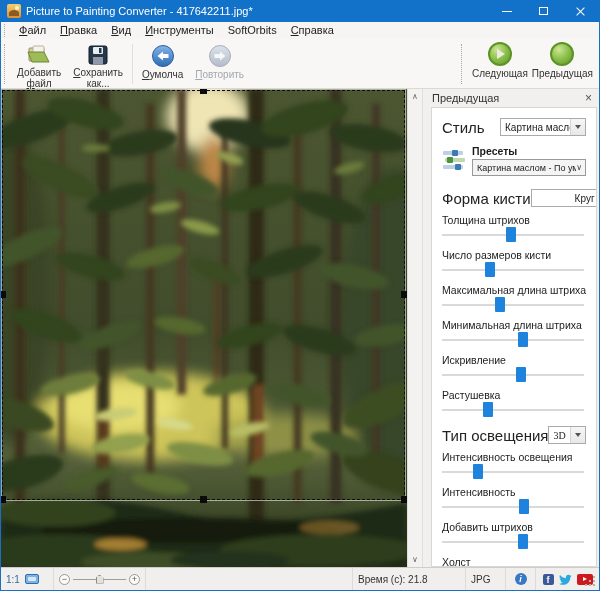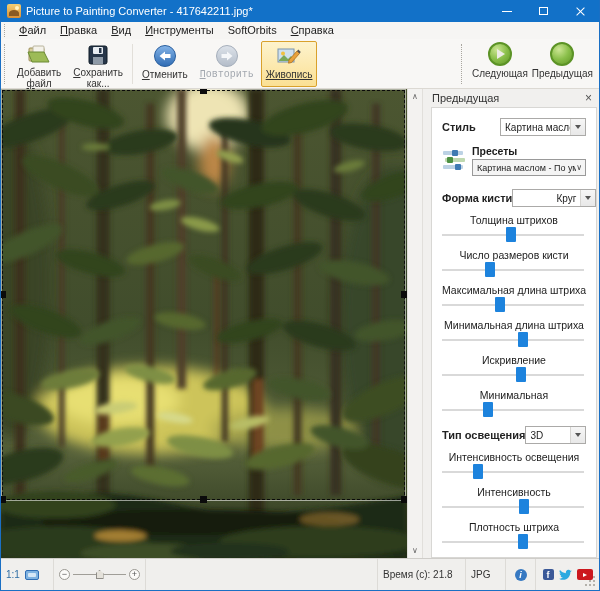--- a/index.html
+++ b/index.html
@@ -31,21 +31,21 @@
   .hot { text-decoration:underline; }
 
   
   .toolbar { height:50px; background:#f8f7f5; border-bottom:1px solid #dcd9d3; display:flex; align-items:stretch; flex:none; padding-top:1px; }
   .tgrip { width:5px; height:40px; border-left:1px dotted #a9a69f; margin:4px 2px 0 3px; }
   .tbtn { display:flex; flex-direction:column; align-items:center; justify-content:flex-start;
           padding:2px 4px 1px; margin:1px 1px; border:1px solid transparent; border-radius:2px;
           font-size:10px; color:#333; text-align:center; line-height:11px; min-width:50px; }
   .tbtn .ticon { height:24px; display:flex; align-items:center; justify-content:center; margin-bottom:1px; }
   .tbtn.selected { background:linear-gradient(180deg,#fdf3cd,#fbe094); border:1px solid #d9a12c; }
-  .tbtn.disabled { color:#a3a8af;font-family:Liberation Mono, monospace; }
+  .tbtn.disabled { color:#a3a8af; }
   .tsep { width:1px; background:#e2dfd9; margin:4px 3px; }
   .paint-label { text-decoration:underline; }
   .nav-group { margin-left:auto; display:flex; margin-right:4px; }
   .navsep { width:5px; height:40px; border-left:1px dotted #a9a69f; margin:4px 4px 0 0; }
   .navbtn { display:flex; flex-direction:column; align-items:center; padding:2px 2px; font-size:10px; color:#333; min-width:56px; }
   .green-circle { width:24px; height:24px; border-radius:50%; border:2px solid #5c9326;
                   background:radial-gradient(circle at 35% 28%, #cde694, #8abf4a 50%, #649a28 95%);
                   display:flex; align-items:center; justify-content:center; margin-bottom:2px; }
   .arr-left { width:0; height:0; border-top:5px solid transparent; border-bottom:5px solid transparent; border-right:8px solid #ececе4; border-right-color:#ecece4; margin-right:2px; }
   .arr-right { width:0; height:0; border-top:5px solid transparent; border-bottom:5px solid transparent; border-left:8px solid #ecece4; margin-left:2px; }
@@ -68,61 +68,61 @@
                  display:flex; flex-direction:column; justify-content:space-between; align-items:center;
                  font-size:8px; color:#666; padding:3px 0; }
 
   
   .panel { flex:1; background:#f1f0ee; position:relative; }
   .panel-header { height:18px; display:flex; align-items:center; padding:0 7px 0 9px; font-size:11px; color:#333; }
   .panel-close { margin-left:auto; color:#555; font-size:12px; line-height:12px; cursor:default; }
   .panel-box { position:absolute; left:8px; right:2px; top:18px; bottom:0; background:#fff;
                border:1px solid #d8d7d4; padding:9px 10px 0; overflow:hidden; font-size:10px; color:#1c1c1c; }
   .prow { display:flex; align-items:center; justify-content:space-between; }
-  .plabel { font-size:11px; color:#222; white-space:nowrap;font-weight:bold; }
+  .plabel { font-size:15px; color:#222; white-space:nowrap; }
   .combo { height:18px; background:#fff; border:1px solid #abaaa8; display:flex; align-items:center; }
   .combo-val { flex:1; padding:0 4px; font-size:10px; white-space:nowrap; overflow:hidden; }
   .combo-btn { width:15px; height:100%; border-left:1px solid #d5d4d1; background:linear-gradient(#f6f6f6,#e8e8e8);
                display:flex; align-items:center; justify-content:center; }
   .carat { width:0; height:0; border-left:3.5px solid transparent; border-right:3.5px solid transparent; border-top:4px solid #555; }
   .style-row { margin-top:1px; }
   .combo-style { width:86px; }
   .presets-row { margin-top:9px; display:flex; align-items:flex-start; }
   .presets-icon { width:24px; height:22px; margin:4px 6px 0 0; flex:none; }
   .presets-col { flex:1; min-width:0; }
   .presets-label { font-weight:bold; font-size:10.5px; margin-bottom:2px; }
   .combo-flat { height:17px; border:1px solid #999; background:#f4f4f4; display:flex; align-items:center; padding:0 3px; }
   .combo-flat .combo-val { font-size:9px; padding:0 1px; }
   .flat-chev { font-size:8px; color:#444; flex:none; }
   .brush-row { margin-top:13px; }
   .combo-brush { width:92px;padding-left:39px; }
   .light-row { margin-top:9px; }
-  .combo-light { width:80px; }
-  .slabel { font-size:10.5px; color:#1c1c1c; margin-top:7px; white-space:nowrap;text-align:center; }
+  .combo-light { width:80px;font-family:Liberation Serif, serif; }
+  .slabel { font-size:10.5px; color:#1c1c1c; margin-top:7px; white-space:nowrap; }
   .slider { position:relative; height:15px; margin-top:1px; }
   .sl-track { position:absolute; left:0; right:2px; top:6.5px; height:2px; background:#d9d9d9; }
   .sl-handle { position:absolute; top:0; width:10px; height:15px; background:#1d83dd; border-radius:1px; }
 
   
-  .statusbar { height:32px; border-top:1px solid #cfcdc9; background:#f0efed; display:flex; align-items:center;
+  .statusbar { height:23px; border-top:1px solid #cfcdc9; background:#f0efed; display:flex; align-items:center;
                font-size:10px; color:#333; flex:none; }
   .seg { height:100%; display:flex; align-items:center; border-left:1px solid #ddd  ; border-left:1px solid #dddbd7; padding:0 5px; }
   .seg.first { border-left:none; }
   .ratio { color:#2e6da4; margin-right:5px; }
   .fit-icon { width:14px; height:10px; border:1px solid #2f6db4; border-radius:2px; background:#7fb2e0; position:relative; }
   .fit-icon:before { content:""; position:absolute; inset:2px; background:#d6e7f6; border-radius:1px; }
   .zoomseg { width:92px; }
   .zcircle { width:11px; height:11px; border-radius:50%; border:1px solid #9a9892; background:#fcfbf9; color:#555;
              font-size:9px; line-height:9px; display:flex; align-items:center; justify-content:center; flex:none; }
   .ztrack { flex:1; height:1px; background:#a09e98; margin:0 3px; position:relative; }
   .ztick { position:absolute; left:50%; top:-2px; width:1px; height:5px; background:#a09e98; }
   .zhandle { position:absolute; left:calc(50% - 4px); top:-4px; width:8px; height:9px; background:#e4e1da; border:1px solid #8f8d88;
              clip-path:polygon(50% 0,100% 35%,100% 100%,0 100%,0 35%); }
   .spacer { flex:1; height:100%; }
-  .timeseg { width:88px; } .fmtseg { width:40px; } .sizeseg { width:96px; }
+  .timeseg { width:88px; } .fmtseg { width:40px;margin-left:25px; } .sizeseg { width:96px; }
   .infoseg { width:30px; justify-content:center; }
   .info-circle { width:12px; height:12px; border-radius:50%; background:#3779c2; color:#fff; font-size:9px; font-weight:bold;
                  display:flex; align-items:center; justify-content:center; font-style:italic; }
   .socialseg { width:64px; gap:5px; justify-content:center; position:relative; }
   .fb { width:11px; height:11px; background:#3b5998; color:#fff; font-size:9px; font-weight:bold; border-radius:2px;
         display:flex; align-items:flex-end; justify-content:center; line-height:10px; }
   .yt { width:16px; height:11px; background:#cc181e; border-radius:2px; display:flex; align-items:center; justify-content:center; }
   .yt-play { width:0; height:0; border-top:2.5px solid transparent; border-bottom:2.5px solid transparent; border-left:4px solid #fff; }
   .grip { position:absolute; right:1px; bottom:1px; width:2px; height:2px; background:#b4b1ab;
           box-shadow:-4px 4px 0 0 #b4b1ab, 0 4px 0 0 #b4b1ab, -8px 8px 0 0 #b4b1ab, -4px 8px 0 0 #b4b1ab, 0 8px 0 0 #b4b1ab; 
@@ -199,51 +199,39 @@
           <defs>
               <linearGradient id="gb" x1="0" y1="0" x2="0" y2="1">
                 <stop offset="0" stop-color="#84b4e8"></stop>
                 <stop offset="1" stop-color="#2f6cb4"></stop>
               </linearGradient>
             </defs>
           <circle cx="12" cy="12" r="10.5" fill="url(#gb)" stroke="#2a5f9e"></circle>
           <path d="M6.5 12 L12 7.5 L12 10 L17.5 10 L17.5 14 L12 14 L12 16.5 Z" fill="#fff"></path>
         </svg>
       </div>
-      <div><span class="hot">О</span><span>тменить</span></div>
+      <div><span class="hot">О</span><span>умолча</span></div>
     </div>
 
     <div class="tbtn disabled">
       <div class="ticon">
         <svg width="24" height="24" viewBox="0 0 24 24">
           <defs>
               <linearGradient id="gg" x1="0" y1="0" x2="0" y2="1">
                 <stop offset="0" stop-color="#dde3ea"></stop>
                 <stop offset="1" stop-color="#b3bcc8"></stop>
               </linearGradient>
             </defs>
           <circle cx="12" cy="12" r="10.5" fill="url(#gg)" stroke="#a6afbb"></circle>
           <path d="M17.5 12 L12 7.5 L12 10 L6.5 10 L6.5 14 L12 14 L12 16.5 Z" fill="#f5f7f9"></path>
         </svg>
       </div>
       <div><span class="hot">П</span><span>овторить</span></div>
     </div>
 
-    <div class="tbtn selected">
-      <div class="ticon">
-        <svg width="26" height="22" viewBox="0 0 26 22">
-          <rect x="2" y="4" width="16" height="13" fill="#cfe0ee" stroke="#7a94ac" stroke-width="1"></rect>
-          <circle cx="7" cy="8.5" r="2" fill="#f0c040"></circle>
-          <path d="M3 15 L8 10 L12 14 L15 11 L17 13 L17 16 L3 16 Z" fill="#7aa85a"></path>
-          <path d="M13 15 L21 6 L23.5 8.5 L15.5 17.5 L12.5 18.2 Z" fill="#e8a23c" stroke="#b07018" stroke-width="0.8"></path>
-          <path d="M21 6 L23.5 8.5 L24.8 7 L22.3 4.6 Z" fill="#555"></path>
-        </svg>
-      </div>
-      <div class="paint-label">Живопись</div>
-    </div>
 
     <div class="nav-group">
       <div class="navsep"></div>
       <div class="navbtn">
         <div class="green-circle">
             <div class="arr-right"></div>
           </div>
         <div>Следующая</div>
       </div>
       <div class="navbtn">
@@ -443,21 +431,21 @@
           <div class="sl-track"></div>
           <div class="sl-handle" style="left: calc(56% - 5px);"></div>
         </div>
 
         <div class="slabel">Искривление</div>
         <div class="slider">
           <div class="sl-track"></div>
           <div class="sl-handle" style="left: calc(55% - 5px);"></div>
         </div>
 
-        <div class="slabel">Минимальная</div>
+        <div class="slabel">Растушевка</div>
         <div class="slider">
           <div class="sl-track"></div>
           <div class="sl-handle" style="left: calc(32% - 5px);"></div>
         </div>
 
         <div class="prow light-row">
           <span class="plabel">Тип освещения</span>
           <div class="combo combo-light">
             <span class="combo-val">3D</span>
             <span class="combo-btn">
@@ -471,21 +459,21 @@
           <div class="sl-track"></div>
           <div class="sl-handle" style="left: calc(25% - 5px);"></div>
         </div>
 
         <div class="slabel">Интенсивность</div>
         <div class="slider">
           <div class="sl-track"></div>
           <div class="sl-handle" style="left: calc(57% - 5px);"></div>
         </div>
 
-        <div class="slabel">Плотность штриха</div>
+        <div class="slabel">Добавить штрихов</div>
         <div class="slider">
           <div class="sl-track"></div>
           <div class="sl-handle" style="left: calc(56% - 5px);"></div>
         </div>
 
         <div class="slabel">Холст</div>
         <div class="slider">
 
           <div class="sl-handle" style="left: calc(26% - 5px);"></div>
         </div>

